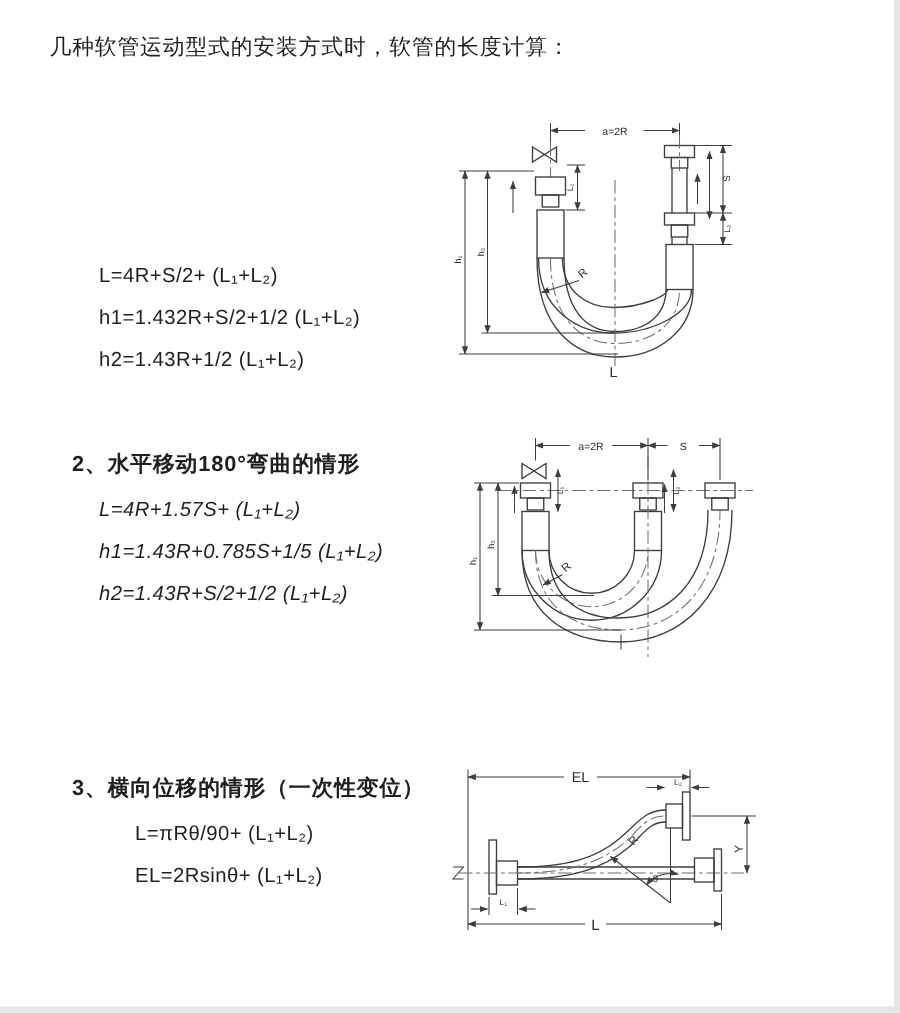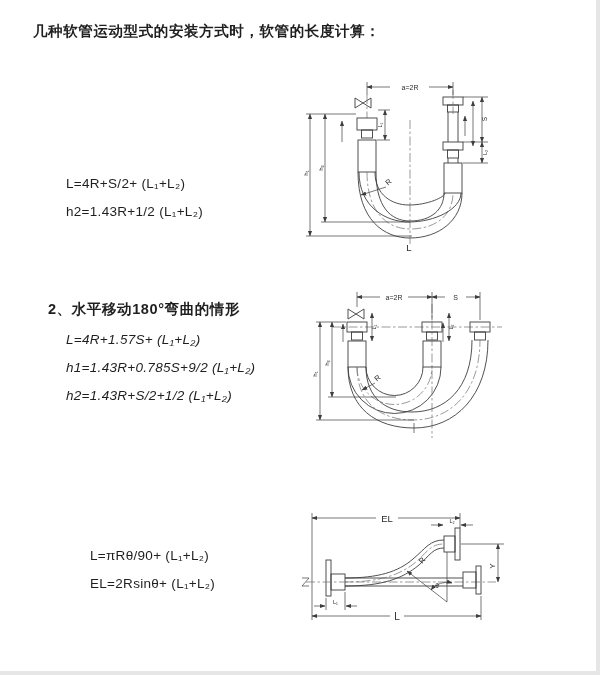--- a/index.html
+++ b/index.html
@@ -2,48 +2,50 @@
 <html><head>
 <meta charset="utf-8">
 <style>
   html,body{margin:0;padding:0;}
   body{
     width:600px;height:675px;position:relative;background:#ffffff;
     font-family:"Liberation Sans","DejaVu Sans",sans-serif;color:#1f1f1f;overflow:hidden;
   }
   .page{position:absolute;inset:0;box-sizing:border-box;
     border-right:4px solid #e6e6e6;border-bottom:4px solid #e6e6e6;background:#fff;}
-  .title{position:absolute;left:33px;top:22px;font-size:14.5px;font-weight:700;letter-spacing:.6px;}
+  .title{position:absolute;left:33px;top:22px;font-size:14.5px;font-weight:400;letter-spacing:.6px;}
   .sec-h{position:absolute;font-size:14.5px;font-weight:600;letter-spacing:.6px;}
   .formulas{position:absolute;font-size:13.5px;line-height:28px;letter-spacing:.3px;font-weight:400;}
   svg.diag{position:absolute;overflow:visible;}
   .dln{stroke:#3d3d3d;stroke-width:.9;fill:none;}
   .thin{stroke:#3d3d3d;stroke-width:.7;fill:none;}
   .cl{stroke:#6e6e6e;stroke-width:.7;fill:none;stroke-dasharray:9 2.5 2.5 2.5;}
   text.lbl{fill:#2a2a2a;font-family:"Liberation Sans","DejaVu Sans",sans-serif;}
 </style>
 </head>
 <body>
 
 <div class="page">
 
   <div class="title">几种软管运动型式的安装方式时，软管的长度计算：</div>
 
   <div class="formulas" style="left:66px;top:130px;margin-top:40px;">
     <div>L=4R+S/2+ (L₁+L₂)</div>
+    <div>h1=1.432R+S/2+1/2 (L₁+L₂)</div>
     <div>h2=1.43R+1/2 (L₁+L₂)</div>
   </div>
 
   <div class="sec-h" style="left:48px;top:300px;">2、水平移动180°弯曲的情形</div>
   <div class="formulas" style="left:66px;top:326px;font-style:italic;">
     <div>L=4R+1.57S+ (L₁+L₂)</div>
-    <div>h1=1.43R+0.785S+9/2 (L₁+L₂)</div>
+    <div>h1=1.43R+0.785S+1/5 (L₁+L₂)</div>
     <div>h2=1.43R+S/2+1/2 (L₁+L₂)</div>
   </div>
 
+  <div class="sec-h" style="left:48px;top:516px;">3、横向位移的情形（一次性变位）</div>
   <div class="formulas" style="left:66px;top:542px;margin-left:24px;">
     <div>L=πRθ/90+ (L₁+L₂)</div>
     <div>EL=2Rsinθ+ (L₁+L₂)</div>
   </div>
 
   <svg class="diag" style="left:298px;top:68px;" width="300" height="200" viewBox="0 0 300 200">
     <defs>
       <marker id="arw" viewBox="0 0 10 10" refX="9.3" refY="5" markerWidth="8" markerHeight="8" orient="auto-start-reverse">
         <path d="M0,1.2 L10,5 L0,8.8 z" fill="#3d3d3d"></path>
       </marker>

